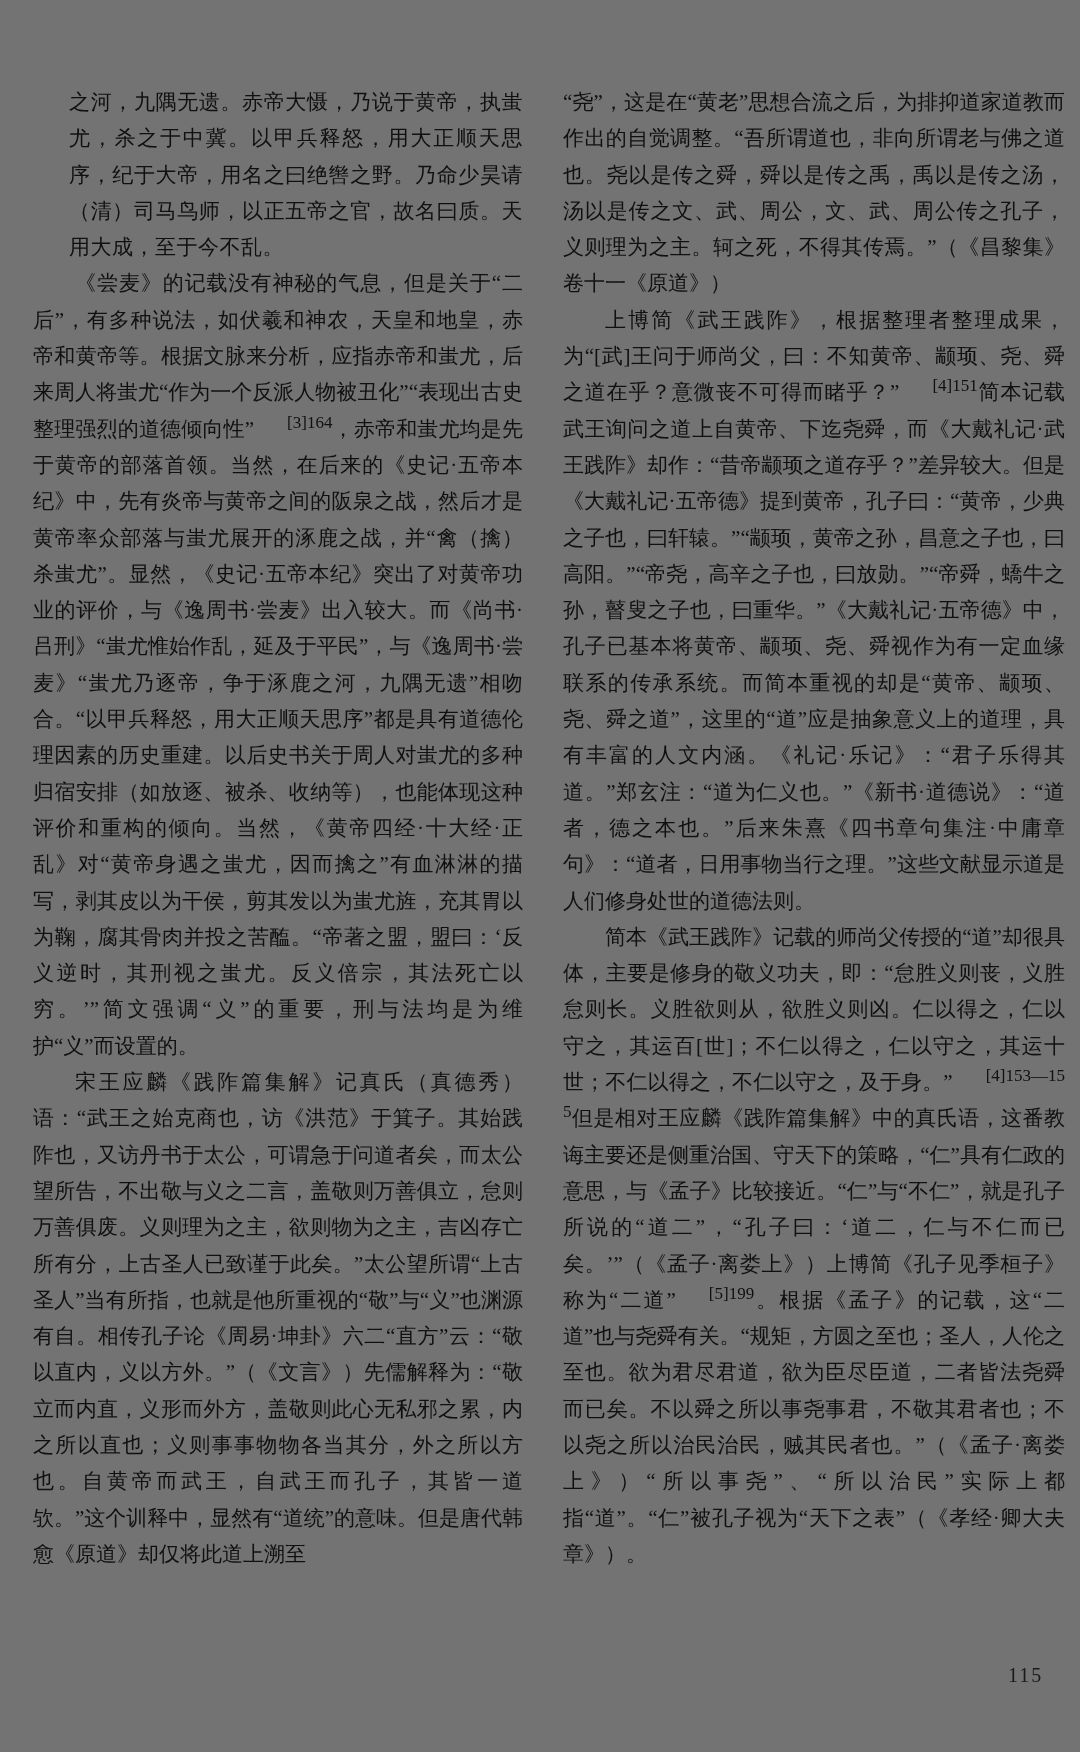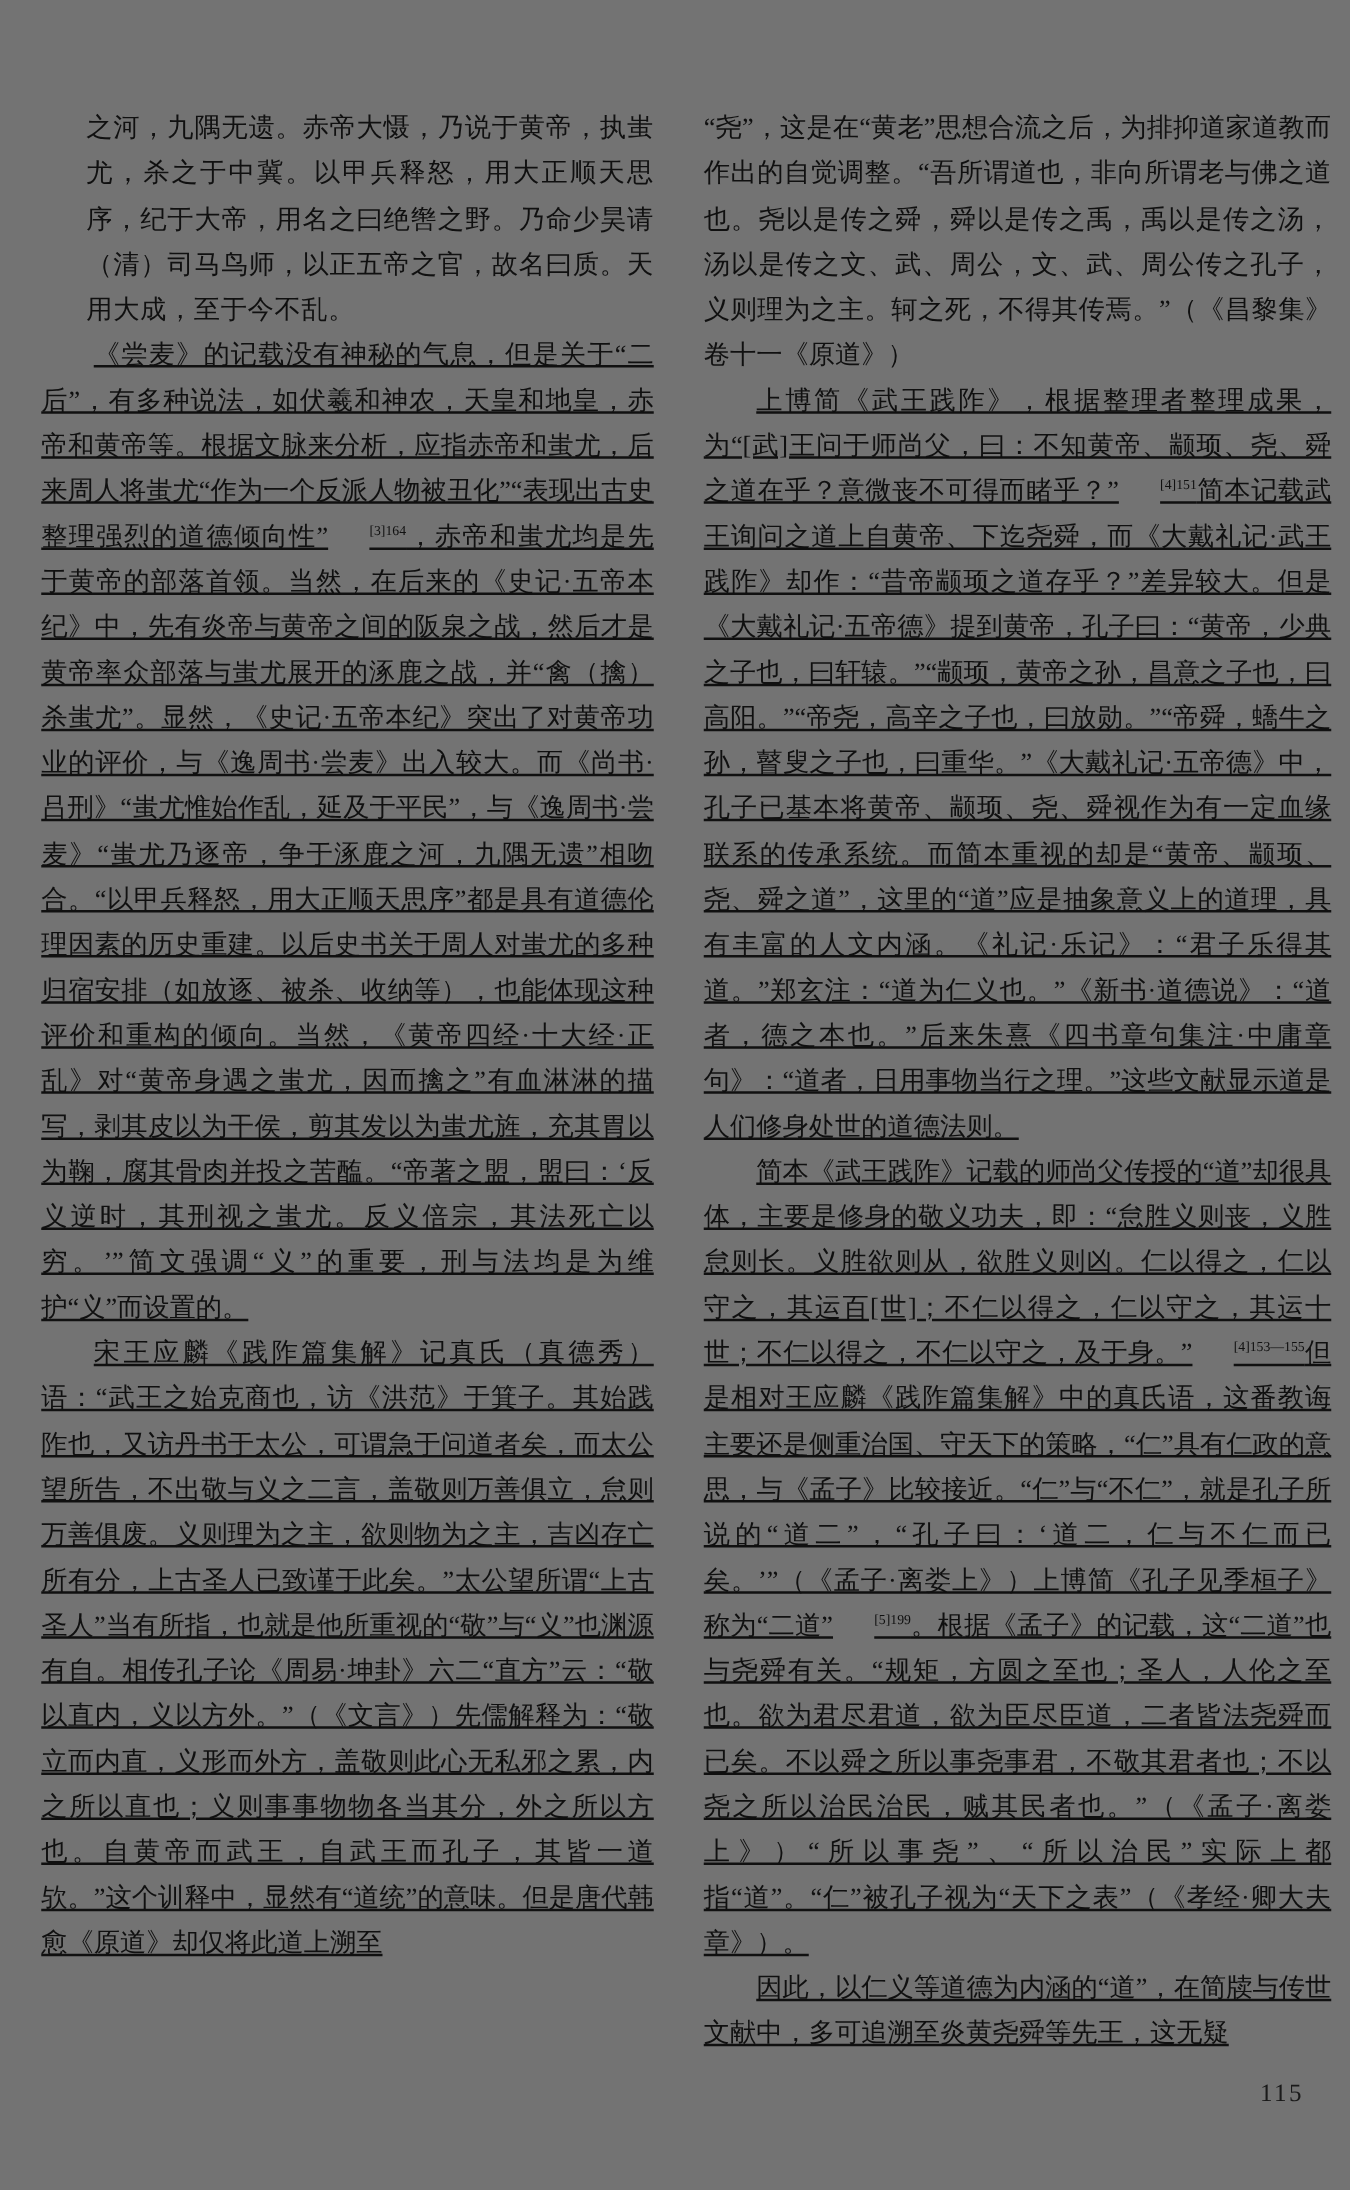--- a/index.html
+++ b/index.html
@@ -35,31 +35,30 @@
   p.para {
     margin: 0;
     font-size: 21px;
     line-height: 36.3px;
     text-align: justify;
     text-justify: inter-ideograph;
     word-break: break-all;
   }
   p.para.indent {
     text-indent: 2em;
-    text-decoration: underline;
   }
   p.para.blockquote {
     margin-left: 36px;
     letter-spacing: 0.5px;
   }
   p.para.plain {
     text-indent: 0;
   }
   sup.cite {
-    font-size: 11px;
+    font-size: 17px;
     line-height: 0;
     vertical-align: super;
     letter-spacing: 0;
     padding-left: 33px;
   }
   .page-number {
     position: absolute;
     left: 1008px;
     top: 1664px;
     font-size: 20px;
@@ -73,16 +72,15 @@
 <div class="page">
   <div class="col col-left" id="col-left">
       <p class="para blockquote">之河，九隅无遗。赤帝大慑，乃说于黄帝，执蚩尤，杀之于中冀。以甲兵释怒，用大正顺天思序，纪于大帝，用名之曰绝辔之野。乃命少昊请（清）司马鸟师，以正五帝之官，故名曰质。天用大成，至于今不乱。</p>
       <p class="para indent">《尝麦》的记载没有神秘的气息，但是关于“二后”，有多种说法，如伏羲和神农，天皇和地皇，赤帝和黄帝等。根据文脉来分析，应指赤帝和蚩尤，后来周人将蚩尤“作为一个反派人物被丑化”“表现出古史整理强烈的道德倾向性”<sup class="cite">[3]164</sup>，赤帝和蚩尤均是先于黄帝的部落首领。当然，在后来的《史记·五帝本纪》中，先有炎帝与黄帝之间的阪泉之战，然后才是黄帝率众部落与蚩尤展开的涿鹿之战，并“禽（擒）杀蚩尤”。显然，《史记·五帝本纪》突出了对黄帝功业的评价，与《逸周书·尝麦》出入较大。而《尚书·吕刑》“蚩尤惟始作乱，延及于平民”，与《逸周书·尝麦》“蚩尤乃逐帝，争于涿鹿之河，九隅无遗”相吻合。“以甲兵释怒，用大正顺天思序”都是具有道德伦理因素的历史重建。以后史书关于周人对蚩尤的多种归宿安排（如放逐、被杀、收纳等），也能体现这种评价和重构的倾向。当然，《黄帝四经·十大经·正乱》对“黄帝身遇之蚩尤，因而擒之”有血淋淋的描写，剥其皮以为干侯，剪其发以为蚩尤旌，充其胃以为鞠，腐其骨肉并投之苦醢。“帝著之盟，盟曰：‘反义逆时，其刑视之蚩尤。反义倍宗，其法死亡以穷。’”简文强调“义”的重要，刑与法均是为维护“义”而设置的。</p>
       <p class="para indent">宋王应麟《践阼篇集解》记真氏（真德秀）语：“武王之始克商也，访《洪范》于箕子。其始践阼也，又访丹书于太公，可谓急于问道者矣，而太公望所告，不出敬与义之二言，盖敬则万善俱立，怠则万善俱废。义则理为之主，欲则物为之主，吉凶存亡所有分，上古圣人已致谨于此矣。”太公望所谓“上古圣人”当有所指，也就是他所重视的“敬”与“义”也渊源有自。相传孔子论《周易·坤卦》六二“直方”云：“敬以直内，义以方外。”（《文言》）先儒解释为：“敬立而内直，义形而外方，盖敬则此心无私邪之累，内之所以直也；义则事事物物各当其分，外之所以方也。自黄帝而武王，自武王而孔子，其皆一道欤。”这个训释中，显然有“道统”的意味。但是唐代韩愈《原道》却仅将此道上溯至</p>
     </div>
   <div class="col col-right" id="col-right">
       <p class="para plain">“尧”，这是在“黄老”思想合流之后，为排抑道家道教而作出的自觉调整。“吾所谓道也，非向所谓老与佛之道也。尧以是传之舜，舜以是传之禹，禹以是传之汤，汤以是传之文、武、周公，文、武、周公传之孔子，义则理为之主。轲之死，不得其传焉。”（《昌黎集》卷十一《原道》）</p>
       <p class="para indent">上博简《武王践阼》，根据整理者整理成果，为“[武]王问于师尚父，曰：不知黄帝、颛顼、尧、舜之道在乎？意微丧不可得而睹乎？”<sup class="cite">[4]151</sup>简本记载武王询问之道上自黄帝、下迄尧舜，而《大戴礼记·武王践阼》却作：“昔帝颛顼之道存乎？”差异较大。但是《大戴礼记·五帝德》提到黄帝，孔子曰：“黄帝，少典之子也，曰轩辕。”“颛顼，黄帝之孙，昌意之子也，曰高阳。”“帝尧，高辛之子也，曰放勋。”“帝舜，蟜牛之孙，瞽叟之子也，曰重华。”《大戴礼记·五帝德》中，孔子已基本将黄帝、颛顼、尧、舜视作为有一定血缘联系的传承系统。而简本重视的却是“黄帝、颛顼、尧、舜之道”，这里的“道”应是抽象意义上的道理，具有丰富的人文内涵。《礼记·乐记》：“君子乐得其道。”郑玄注：“道为仁义也。”《新书·道德说》：“道者，德之本也。”后来朱熹《四书章句集注·中庸章句》：“道者，日用事物当行之理。”这些文献显示道是人们修身处世的道德法则。</p>
       <p class="para indent">简本《武王践阼》记载的师尚父传授的“道”却很具体，主要是修身的敬义功夫，即：“怠胜义则丧，义胜怠则长。义胜欲则从，欲胜义则凶。仁以得之，仁以守之，其运百[世]；不仁以得之，仁以守之，其运十世；不仁以得之，不仁以守之，及于身。”<sup class="cite">[4]153—155</sup>但是相对王应麟《践阼篇集解》中的真氏语，这番教诲主要还是侧重治国、守天下的策略，“仁”具有仁政的意思，与《孟子》比较接近。“仁”与“不仁”，就是孔子所说的“道二”，“孔子曰：‘道二，仁与不仁而已矣。’”（《孟子·离娄上》）上博简《孔子见季桓子》称为“二道”<sup class="cite">[5]199</sup>。根据《孟子》的记载，这“二道”也与尧舜有关。“规矩，方圆之至也；圣人，人伦之至也。欲为君尽君道，欲为臣尽臣道，二者皆法尧舜而已矣。不以舜之所以事尧事君，不敬其君者也；不以尧之所以治民治民，贼其民者也。”（《孟子·离娄上》）“所以事尧”、“所以治民”实际上都指“道”。“仁”被孔子视为“天下之表”（《孝经·卿大夫章》）。</p>
-      <p class="para indent">因此，以仁义等道德为内涵的“道”，在简牍与传世文献中，多可追溯至炎黄尧舜等先王，这无疑</p>
     </div>
   <div class="page-number">115</div>
 </div>
 
 </body></html>

